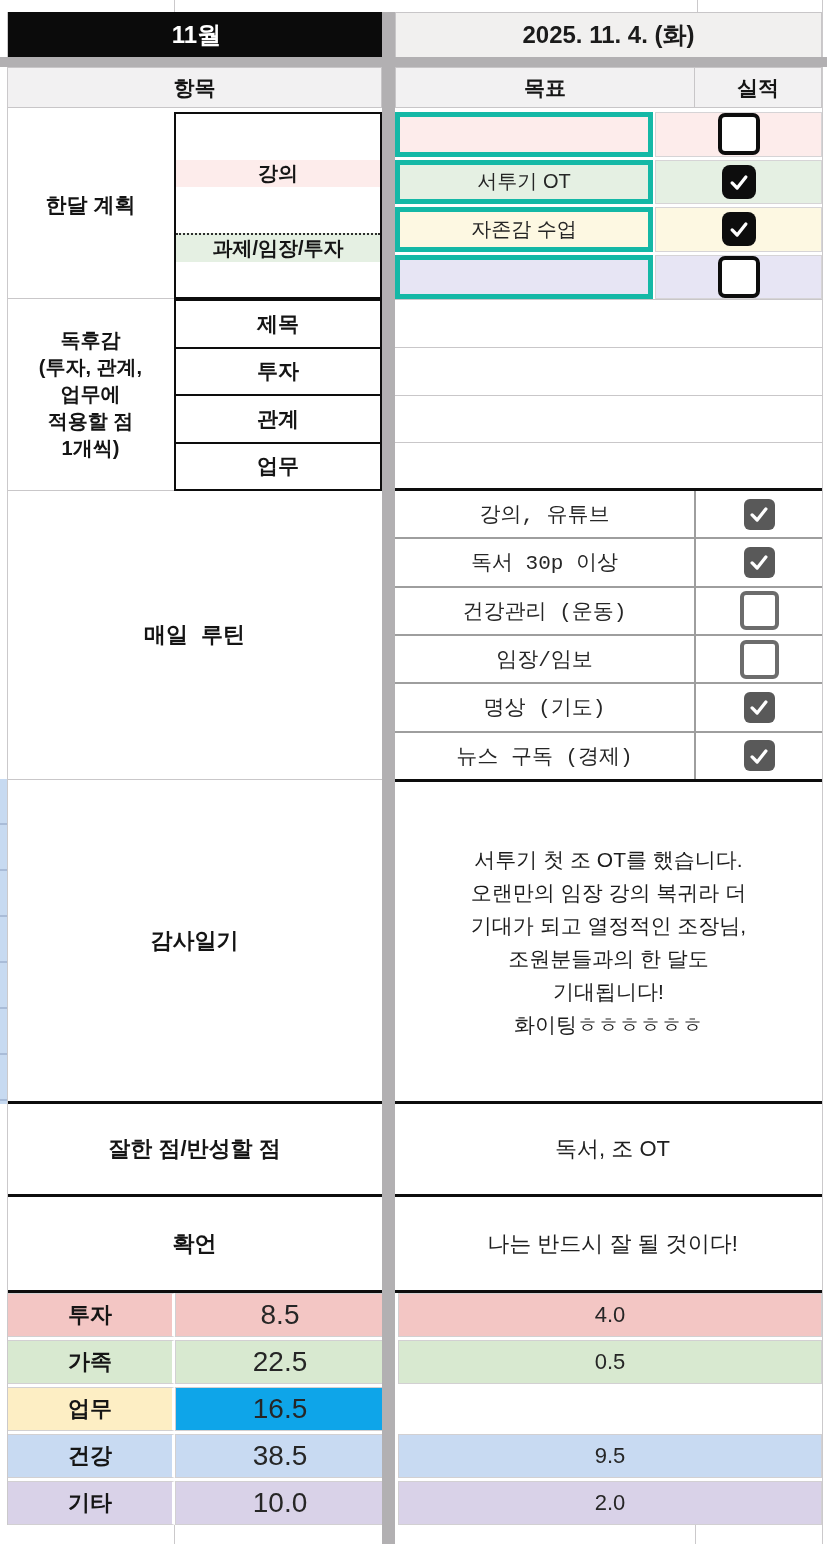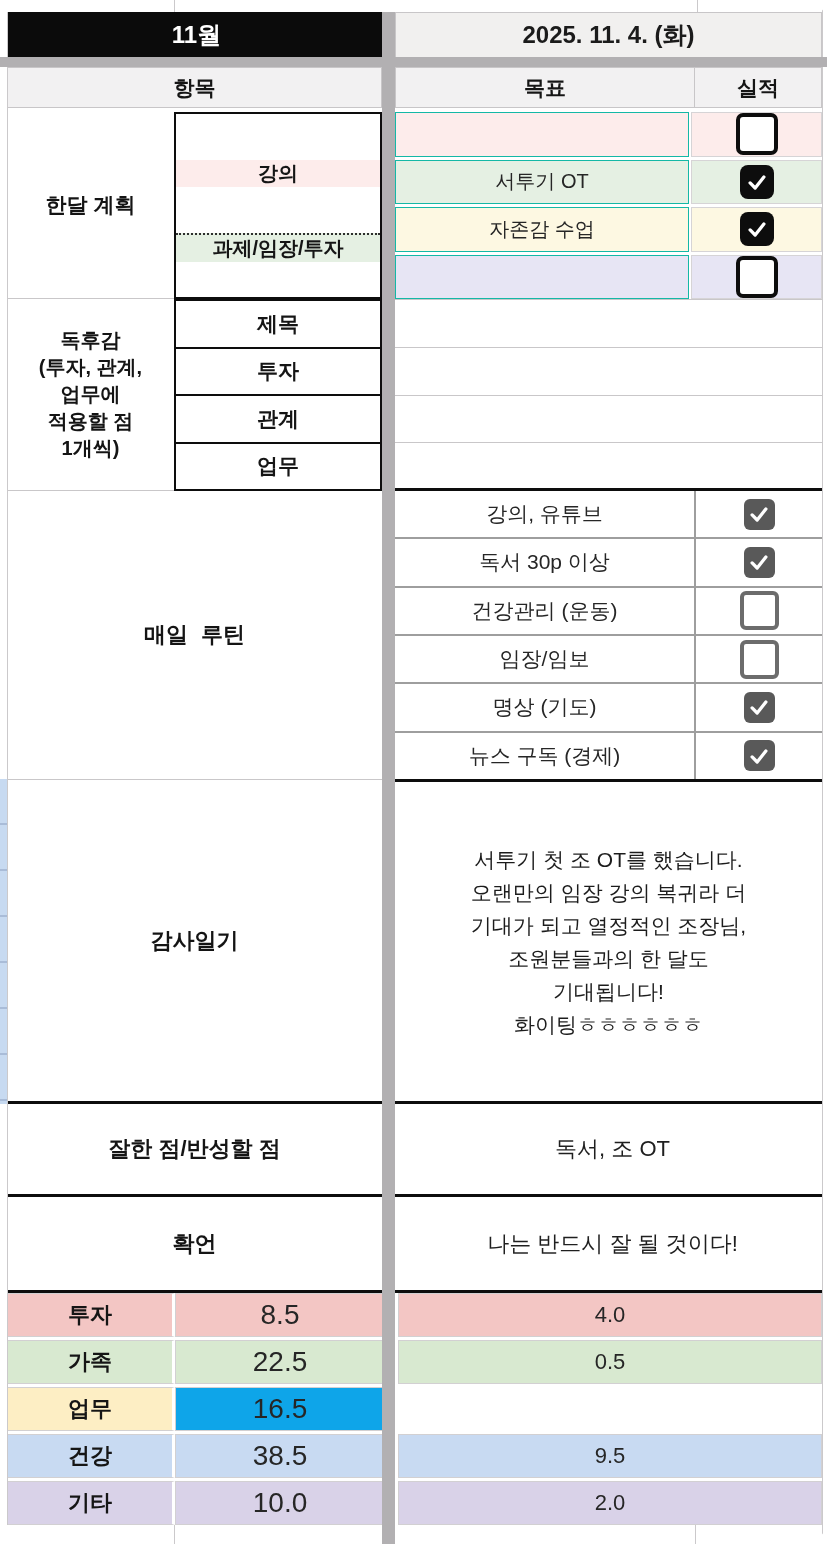--- a/index.html
+++ b/index.html
@@ -1,17 +1,17 @@
 <!DOCTYPE html>
 <html><head>
 <meta charset="utf-8">
 <style>
   html,body{margin:0;padding:0;background:#fff;}
   #screen{position:relative;width:827px;height:1544px;background:#ffffff;overflow:hidden;
-          font-family:"Liberation Sans","DejaVu Sans",sans-serif;color:#151515;border-radius:24px;}
+          font-family:"Liberation Sans","DejaVu Sans",sans-serif;color:#151515;}
   .abs{position:absolute;box-sizing:border-box;}
   .cell{display:flex;align-items:center;justify-content:center;box-sizing:border-box;}
   .lbl{font-weight:bold;font-size:21px;color:#141414;}
   .val{font-size:20px;color:#262626;}
   
   .vgutter{left:382px;top:12px;width:13px;height:1532px;background:#b2b0b2;z-index:9;}
   .hgutter{left:0;top:57px;width:827px;height:10px;background:#b2b0b2;z-index:9;}
   .gl{background:#cbc9cb;z-index:1;}
   
   #month-box{left:7px;top:12px;width:379px;height:46px;background:#0b0b0b;}
@@ -23,35 +23,35 @@
   #hdr-item{left:7px;width:375px;}
   #hdr-goal{left:395px;width:300px;}
   #hdr-result{left:694px;width:128px;}
   
   #mp-label{left:7px;top:112px;width:167px;height:187px;background:#fff;border-bottom:1px solid #c9c7c9;}
   #mp-cats{left:174px;top:112px;width:208px;height:187px;border:2px solid #0d0d0d;display:flex;flex-direction:column;}
   .mp-cat{flex:1;display:flex;align-items:center;justify-content:center;font-weight:bold;font-size:20px;margin-top:46px;}
   .mp-cat.dotted{border-top:2px dotted #2e2e2e;}
   #mp-right{left:395px;top:112px;width:427px;height:187px;display:flex;flex-direction:column;gap:3px;}
   .mp-rrow{flex:1;display:flex;gap:2px;}
-  .mp-goal{width:294px;border:1px solid #14b8a6;}
+  .mp-goal{width:258px;border:5px solid #14b8a6;}
   .mp-result{flex:1;border:1px solid #d6d4d6;}
   
   #br-label{left:7px;top:299px;width:167px;height:192px;background:#fff;border-bottom:1px solid #c9c7c9;
             flex-direction:column;line-height:27px;text-align:center;}
   #br-cats{left:174px;top:299px;width:208px;height:192px;display:flex;flex-direction:column;}
   .br-cat{flex:1;display:flex;align-items:center;justify-content:center;background:#fff;
           border:2px solid #0d0d0d;margin-top:-2px;font-weight:bold;font-size:21px;}
   .br-cat:first-child{margin-top:0;}
   #br-right{left:395px;top:299px;width:427px;height:192px;display:flex;flex-direction:column;border-top:1px solid #c9c7c9;}
   .br-row{flex:1;border-bottom:1px solid #c9c7c9;background:#fff;}
   
   #dr-label{left:7px;top:491px;width:375px;height:288px;background:#fff;}
   #dr-right{left:395px;top:491px;width:427px;height:288px;display:flex;flex-direction:column;}
-  .dr-row{flex:1;display:flex;}
+  .dr-row{flex:1;display:flex;font-family:Liberation Mono, monospace;}
   .dr-row + .dr-row{border-top:2px solid #9e9e9e;}
   .dr-goal{width:299px;display:flex;align-items:center;justify-content:center;font-size:21px;color:#262626;}
   .dr-res{flex:1;display:flex;align-items:center;justify-content:center;border-left:2px solid #9e9e9e;}
   
   #gr-left{left:7px;top:779px;width:375px;height:325px;background:#fff;border-top:1px solid #c9c7c9;border-bottom:3px solid #0d0d0d;}
   #gr-right{left:395px;top:779px;width:427px;height:325px;background:#fff;border-top:3px solid #0d0d0d;border-bottom:3px solid #0d0d0d;
             display:flex;align-items:center;justify-content:center;}
   #gr-text{text-align:center;font-size:21px;line-height:33px;color:#1c1c1c;}
   
   .wide-row{left:7px;width:815px;display:flex;border-bottom:3px solid #0d0d0d;background:#fff;}

